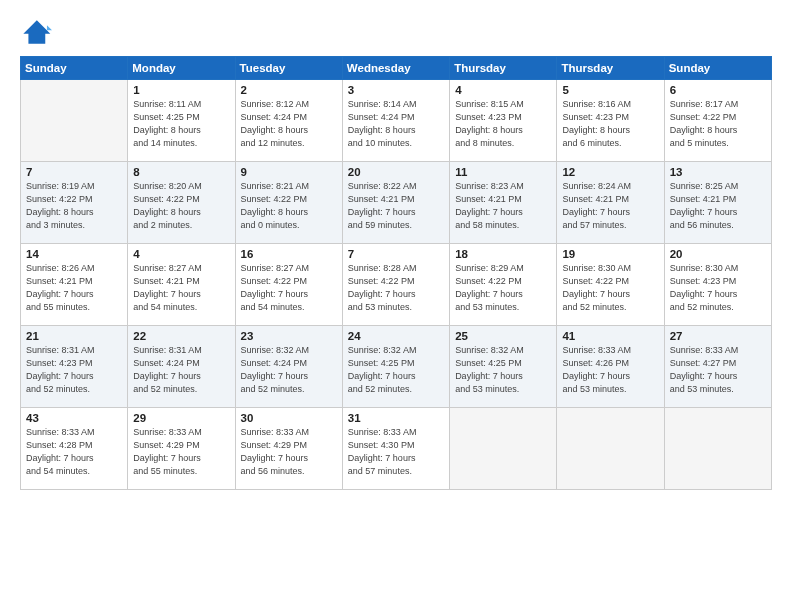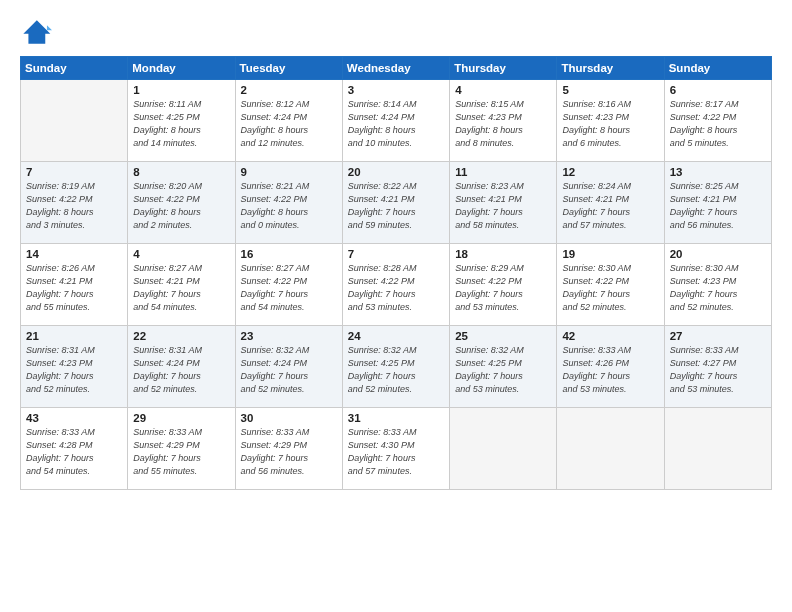--- a/index.html
+++ b/index.html
@@ -85,21 +85,20 @@
       font-size: 11.5px;
       font-weight: bold;
       color: #222;
       display: block;
       margin-bottom: 2px;
     }
     .day-info {
       font-size: 9px;
       color: #444;
       line-height: 1.45;
-      font-style: italic;
     }
     .row-shaded td {
       background: #f0f4f8;
     }
   </style>
 </head>
 <body>
 
 <div class="page">
   <div class="header">
@@ -234,21 +233,21 @@
           </td>
           <td>
             <span class="day-num">24</span>
             <div class="day-info">Sunrise: 8:32 AM<br>Sunset: 4:25 PM<br>Daylight: 7 hours<br>and 52 minutes.</div>
           </td>
           <td>
             <span class="day-num">25</span>
             <div class="day-info">Sunrise: 8:32 AM<br>Sunset: 4:25 PM<br>Daylight: 7 hours<br>and 53 minutes.</div>
           </td>
           <td>
-            <span class="day-num">42</span>
+            <span class="day-num">41</span>
             <div class="day-info">Sunrise: 8:33 AM<br>Sunset: 4:26 PM<br>Daylight: 7 hours<br>and 53 minutes.</div>
           </td>
           <td>
             <span class="day-num">27</span>
             <div class="day-info">Sunrise: 8:33 AM<br>Sunset: 4:27 PM<br>Daylight: 7 hours<br>and 53 minutes.</div>
           </td>
         </tr>
         <tr>
           <td>
             <span class="day-num">43</span>

